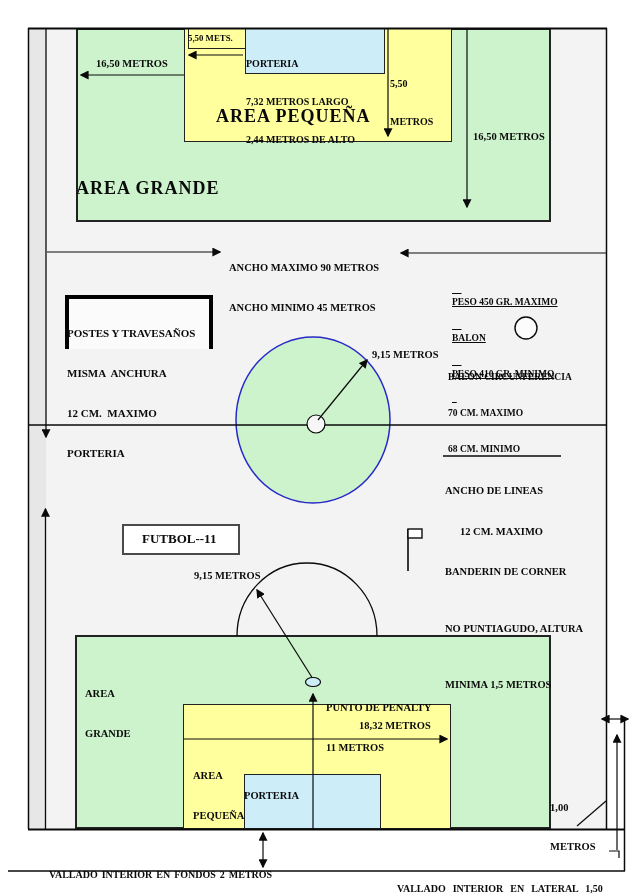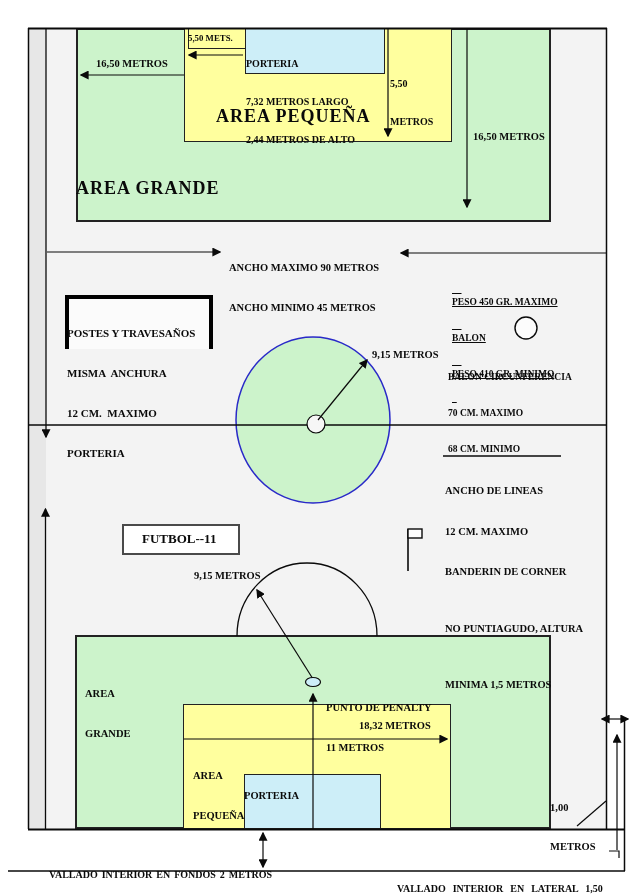--- a/index.html
+++ b/index.html
@@ -133,21 +133,21 @@
   </div>
   <div class="t ctr sm lh12" style="left:448px;top:347px;width:160px;">
     <div>BALON CIRCUNFERENCIA</div>
     <div>70 CM. MAXIMO</div>
     <div>68 CM. MINIMO</div>
   </div>
 
   <div class="t" style="left:372px;top:348px;">9,15 METROS</div>
 
 
-  <div class="t lh14" style="left:445px;top:458px;">
+  <div class="t lh14" style="left:445px;top:458px;text-align:right;">
     <div>ANCHO DE LINEAS</div>
     <div>12 CM. MAXIMO</div>
   </div>
 
   <div class="t ctr" style="left:122px;top:531px;width:118px;font-size:13px;margin-left:20px;">FUTBOL--11</div>
 
   <div class="t lh16" style="left:445px;top:524px;">
     <div>BANDERIN DE CORNER</div>
     <div>NO PUNTIAGUDO, ALTURA</div>
     <div>MINIMA 1,5 METROS</div>

